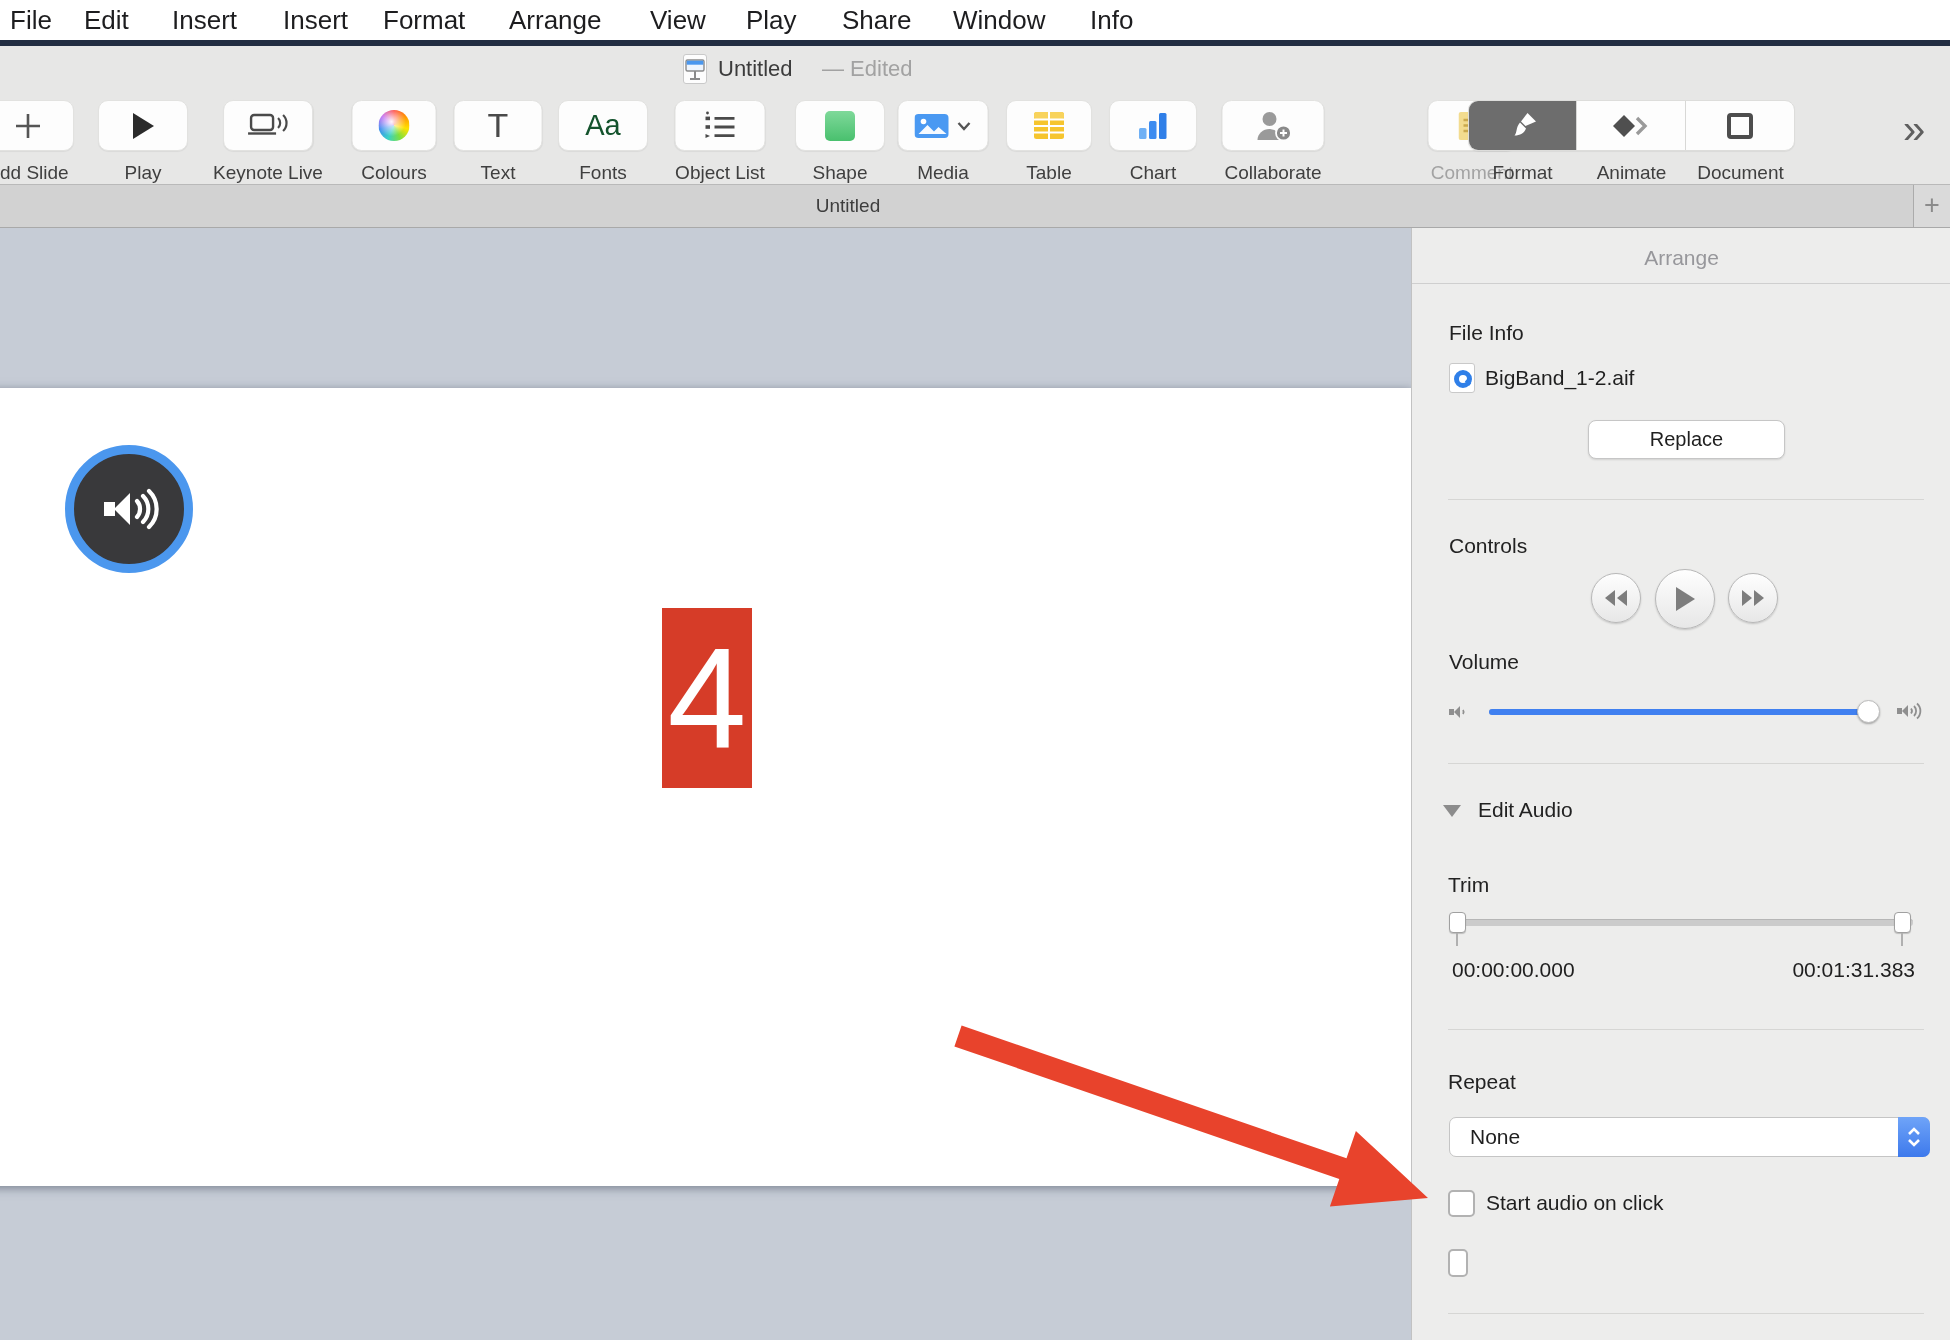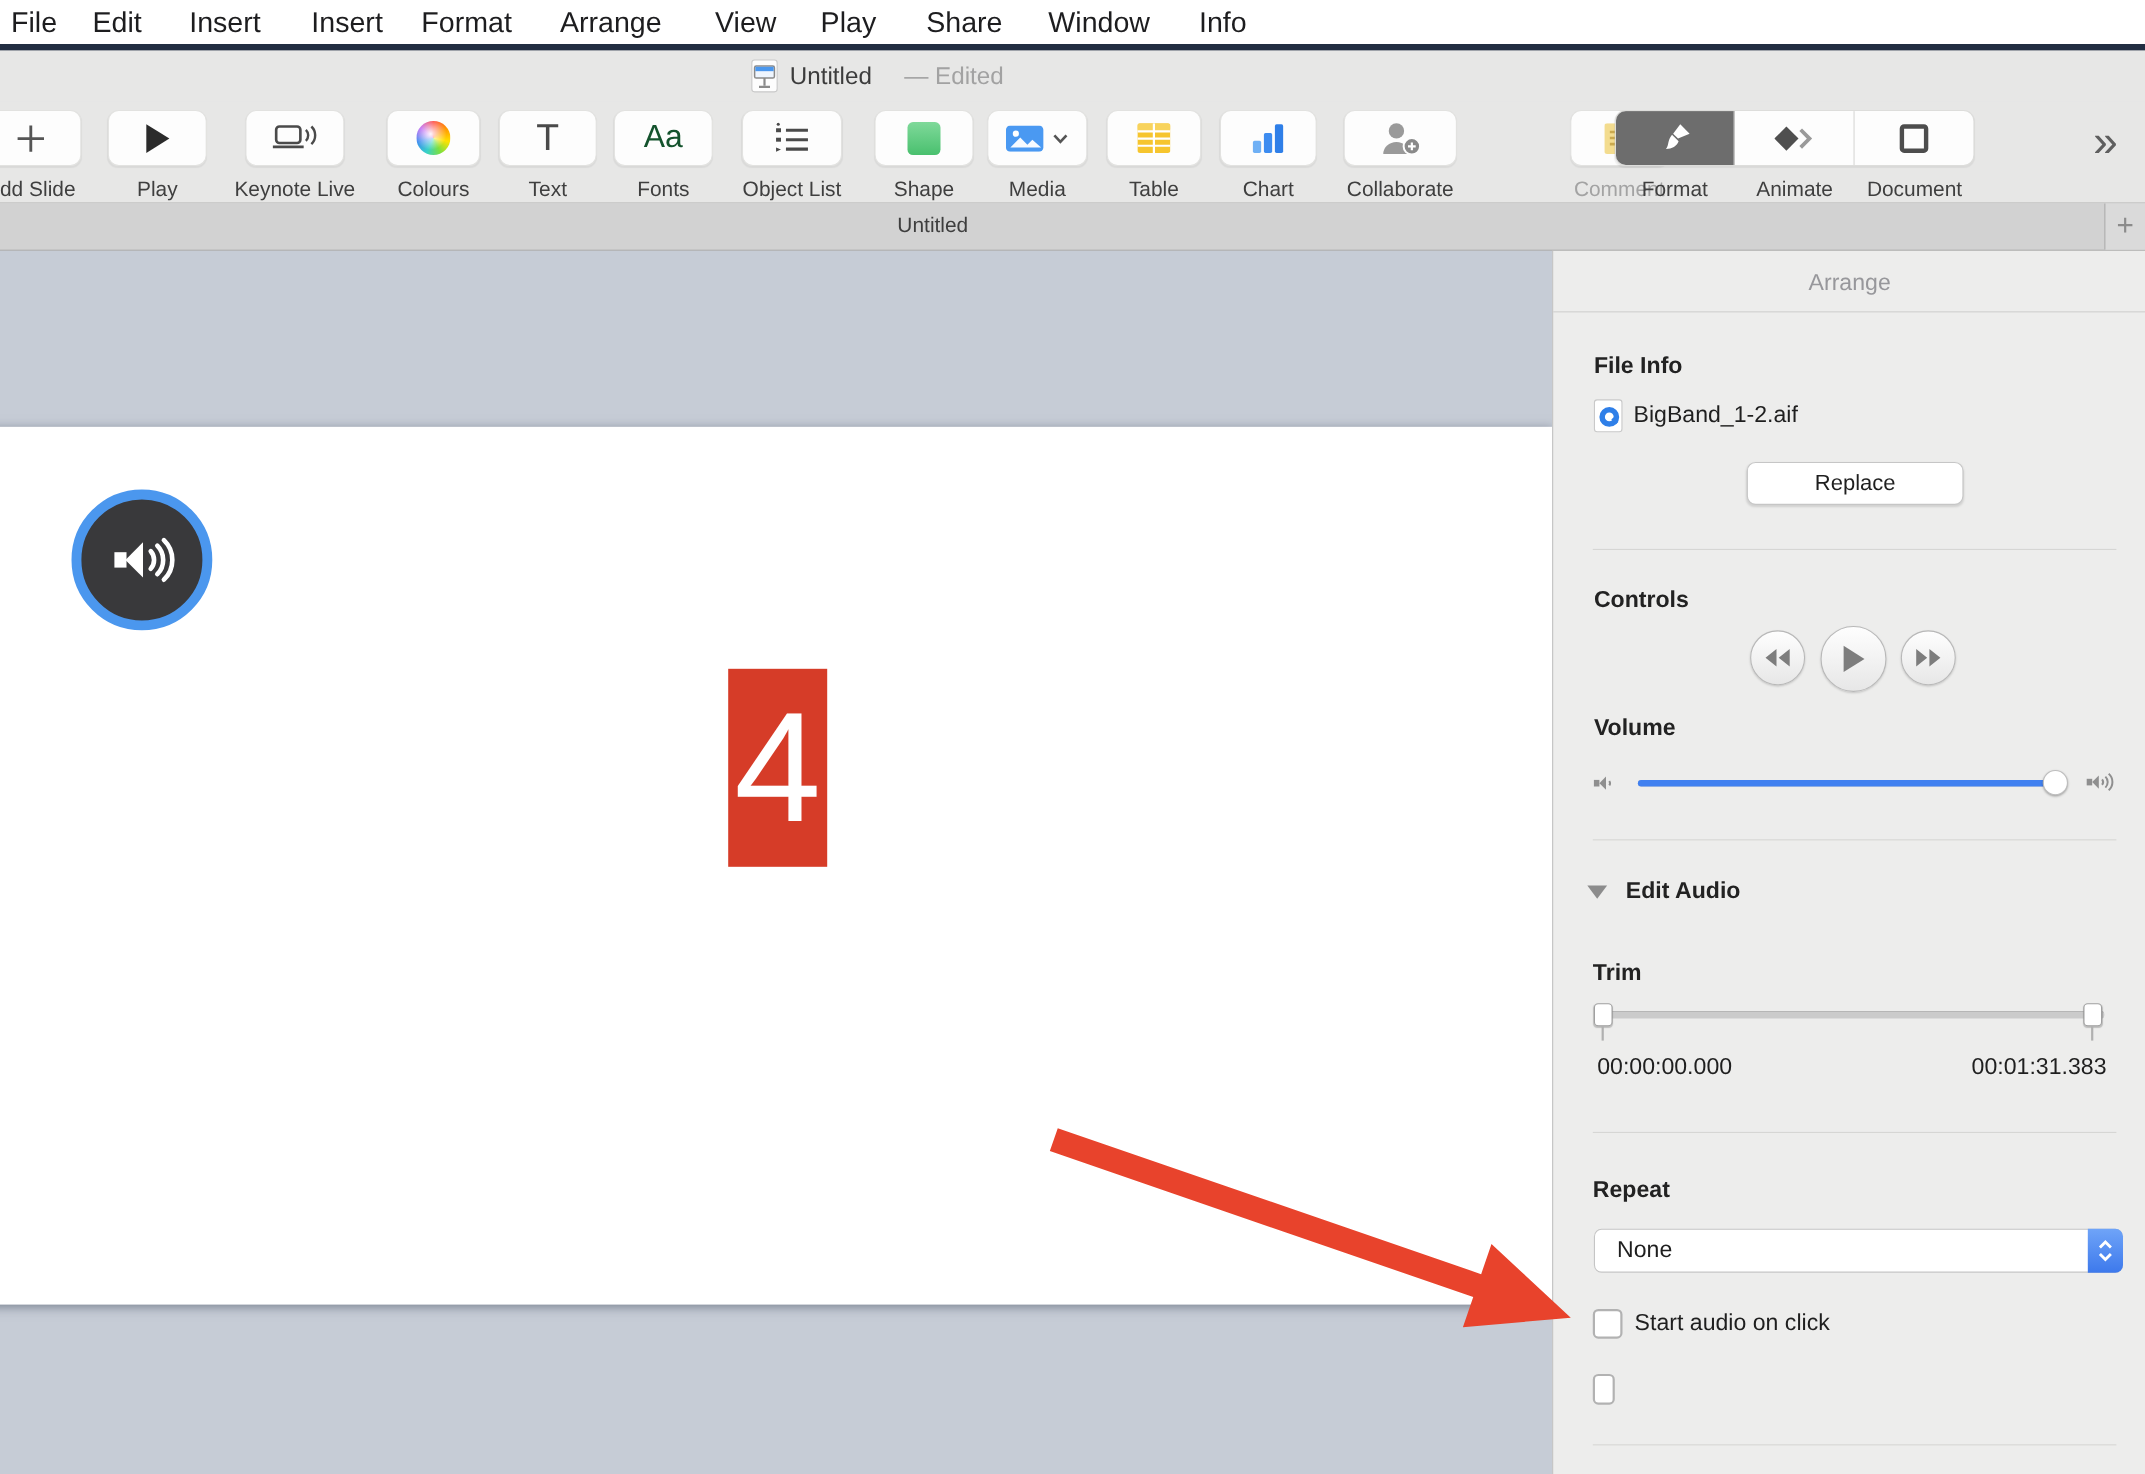--- a/index.html
+++ b/index.html
@@ -51,21 +51,21 @@
   .audio-obj { position:absolute; left:65px; top:217px; width:128px; height:128px; border-radius:50%; border:9px solid #4b97ee; background:#39393b; display:flex; align-items:center; justify-content:center; }
   .num-shape { position:absolute; left:662px; top:380px; width:90px; height:180px; background:#d63c28; display:flex; align-items:center; justify-content:center; }
   .num-shape span { color:#ffffff; font-size:142px; line-height:1; font-weight:400; }
 
   
   .sidebar { position:absolute; left:1411px; top:228px; width:539px; height:1112px; background:#ededec; border-left:1px solid #c2c2c2; }
   .sb-tabs { position:absolute; left:0; top:4px; width:539px; height:52px; display:flex; border-bottom:1px solid #cfcfcf; }
   .sb-tab { display:flex; align-items:center; justify-content:center; font-size:21px; }
   .sb-tab.audio { width:271px; background:#5b95ef; color:#ffffff; font-weight:bold; }
   .sb-tab.arrange { flex:1; color:#97979b; }
-  .hd { position:absolute; font-size:21px; font-weight:bold; color:#222222; white-space:nowrap; }
+  .hd { position:absolute; font-size:21px; font-weight:normal; color:#222222; white-space:nowrap; }
   .sb-div { position:absolute; left:36px; width:476px; height:1px; background:#d6d6d4; }
   .file-row { position:absolute; left:37px; top:135px; display:flex; align-items:center; }
   .qt-icon { position:relative; width:26px; height:30px; background:#ffffff; border:1px solid #c9c9c9; border-radius:3px; }
   .qt-icon .q { position:absolute; left:4px; top:6px; width:18px; height:18px; border-radius:50%; border:5px solid #2f7fe8; }
   .qt-icon .q::after { content:""; position:absolute; left:6px; top:6px; width:6px; height:3px; background:#2f7fe8; transform:rotate(45deg); }
   .file-name { margin-left:10px; font-size:21px; color:#1f1f1f; }
   .btn-replace { position:absolute; left:176px; top:192px; width:197px; height:39px; background:#ffffff; border:1px solid #c6c6c6; border-radius:8px; box-shadow:0 1px 2px rgba(0,0,0,0.12); font-size:20px; color:#1f1f1f; display:flex; align-items:center; justify-content:center; }
   .pb-btn { position:absolute; border-radius:50%; background:linear-gradient(#fefefe,#e7e7e7); border:1px solid #b8b8b8; box-shadow:0 1px 2px rgba(0,0,0,0.18); display:flex; align-items:center; justify-content:center; }
   .vol-row { position:absolute; left:0; top:470px; width:539px; height:32px; }
   .vol-track { position:absolute; left:77px; top:11px; width:390px; height:6px; border-radius:3px; background:#c4c4c4; }

